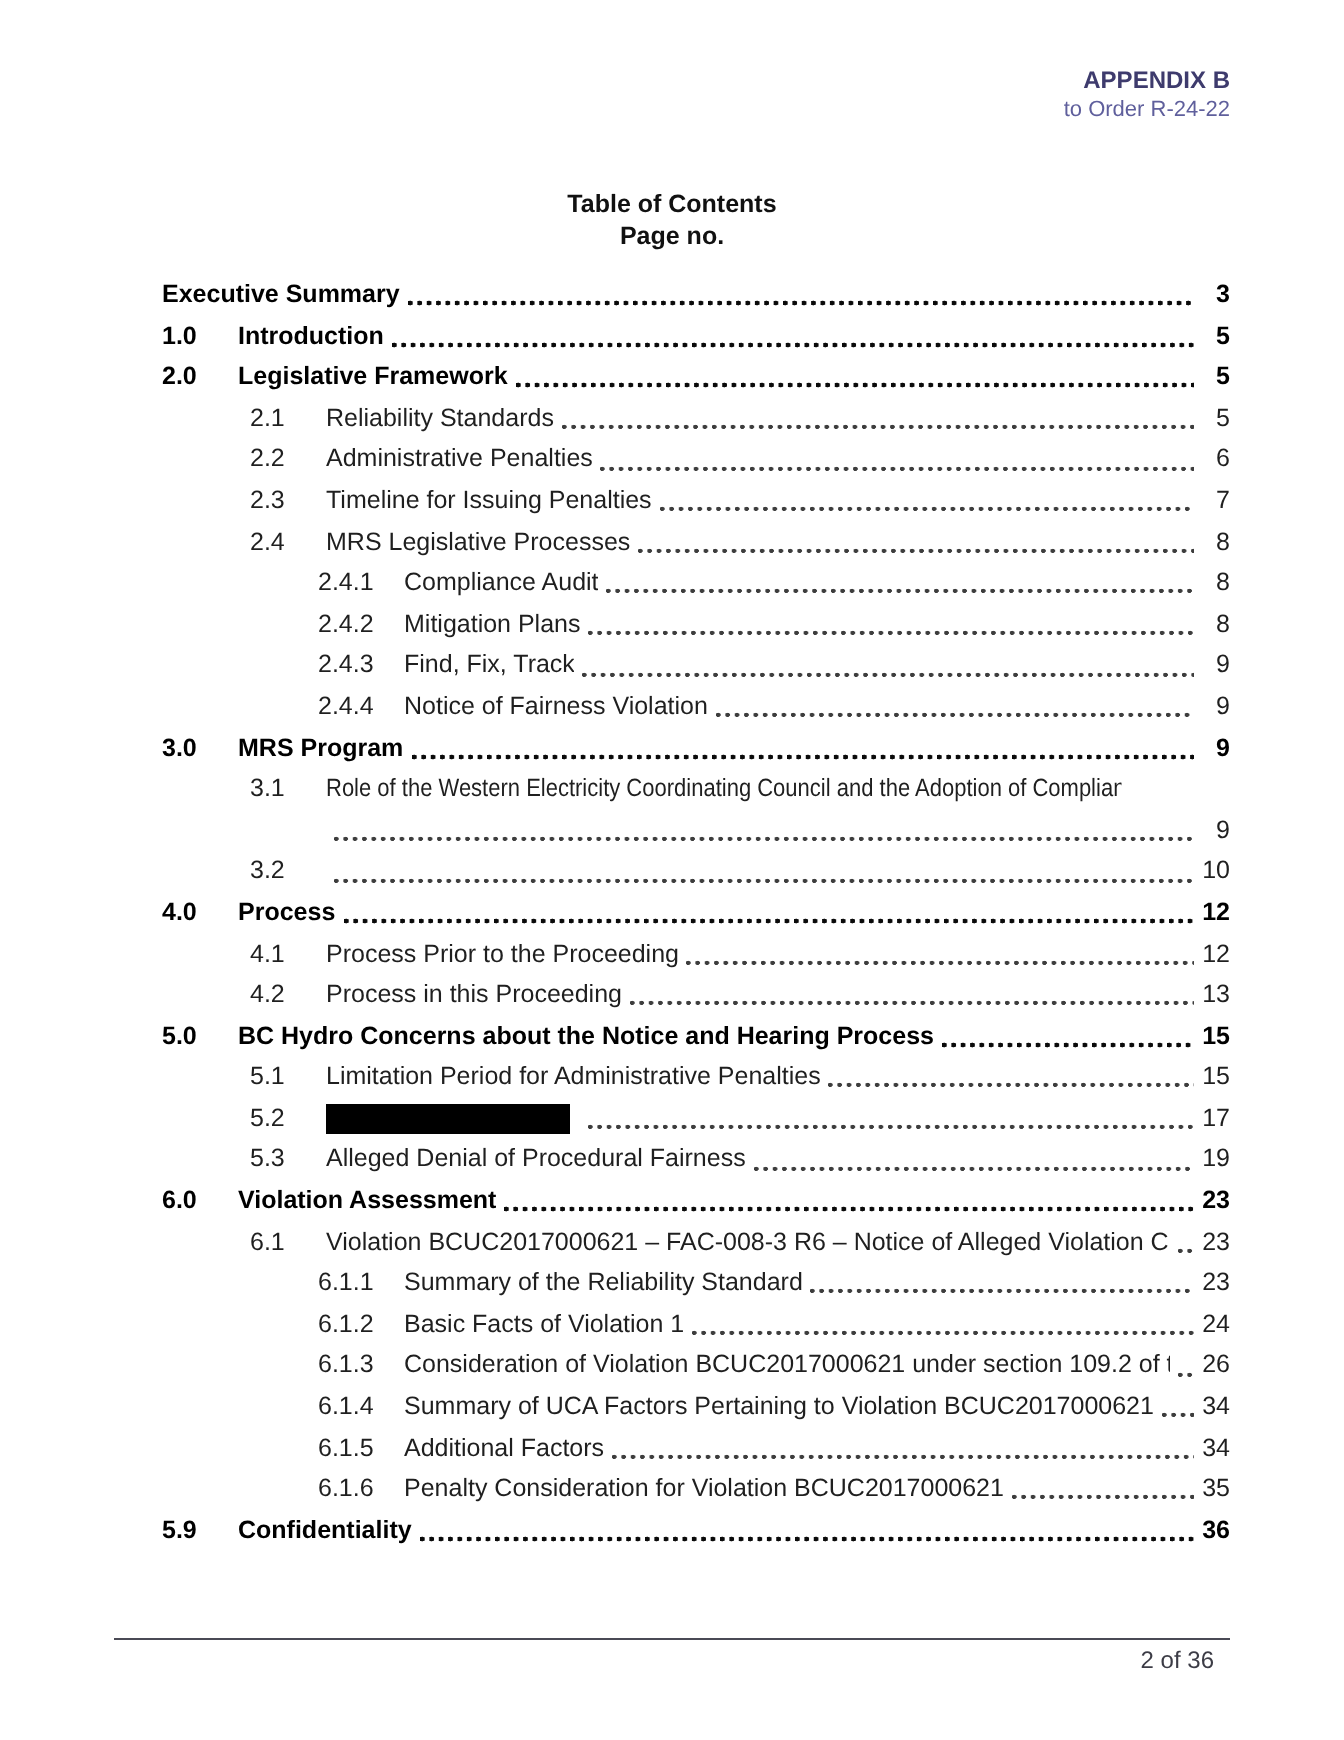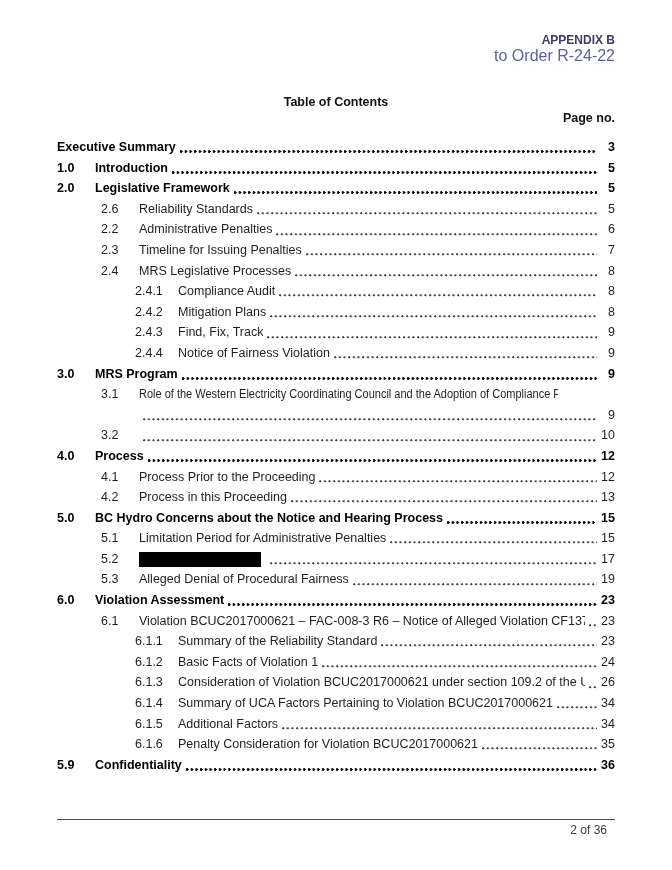--- a/index.html
+++ b/index.html
@@ -5,28 +5,28 @@
   html,body { margin:0; padding:0; background:#e8e8e8; }
   .page {
     position:relative; width:672px; height:870px; margin:0 auto;
     background:#ffffff; overflow:hidden;
     font-family:"Liberation Sans","DejaVu Sans",sans-serif;
     font-size:12.5px; color:#1f1f1f;
   }
   
   .hdr { position:absolute; top:33px; left:57px; right:57px; text-align:right; line-height:15px; }
   .hdr .appendix { font-weight:bold; color:var(--c-appendix,#3e3b6d); font-size:12px; }
-  .hdr .order    { color:var(--c-order,#5f5f9c); font-size:16px; }
+  .hdr .order    { color:var(--c-order,#5f5f9c); font-size:11px; }
   .toc-title { position:absolute; top:95px; left:0; width:672px; text-align:center;
                font-weight:bold; color:#111; }
-  .pageno-label { position:absolute; top:111px; left:57px; right:57px; text-align:right;
+  .pageno-label { position:absolute; top:111px; left:57px; right:57px; text-align:center;
                   font-weight:bold; color:#111; }
   
   .toc { position:absolute; top:137px; left:0; width:672px; }
-  .toc-row { display:flex; padding:0 57px; height:20.6px; line-height:20.6px; overflow:hidden; }
+  .toc-row { display:flex; padding:0 57px; height:20.6px; line-height:20.6px; overflow:hidden;margin-left:24px; }
   .num { flex:none; }
   .lvl1 .num { width:38px; }
   .lvl2 .num { width:38px; margin-left:44px; }
   .lvl3 .num { width:43px; margin-left:78px; }
   .cont-indent { flex:none; width:82px; }
   .title { flex:0 1 auto; white-space:nowrap; overflow:hidden; }
   .fitwide { transform:scaleX(0.88); transform-origin:0 50%; }
   .leader { flex:1 0 8px; align-self:stretch; margin:0 4px 0 4px;
     background-image:radial-gradient(circle at 1.1px 1.6px,#3d3d3d 1.05px,rgba(0,0,0,0) 1.35px);
     background-size:4.7px 3.4px; background-repeat:repeat-x;
@@ -68,21 +68,21 @@
         <span class="leader"></span>
         <span class="pagenum">5</span>
       </div>
       <div class="toc-row lvl1 bold">
         <span class="num">2.0</span>
         <span class="title">Legislative Framework</span>
         <span class="leader"></span>
         <span class="pagenum">5</span>
       </div>
       <div class="toc-row lvl2">
-        <span class="num">2.6</span>
+        <span class="num">2.1</span>
         <span class="title">Reliability Standards</span>
         <span class="leader"></span>
         <span class="pagenum">5</span>
       </div>
       <div class="toc-row lvl2">
         <span class="num">2.2</span>
         <span class="title">Administrative Penalties</span>
         <span class="leader"></span>
         <span class="pagenum">6</span>
       </div>

